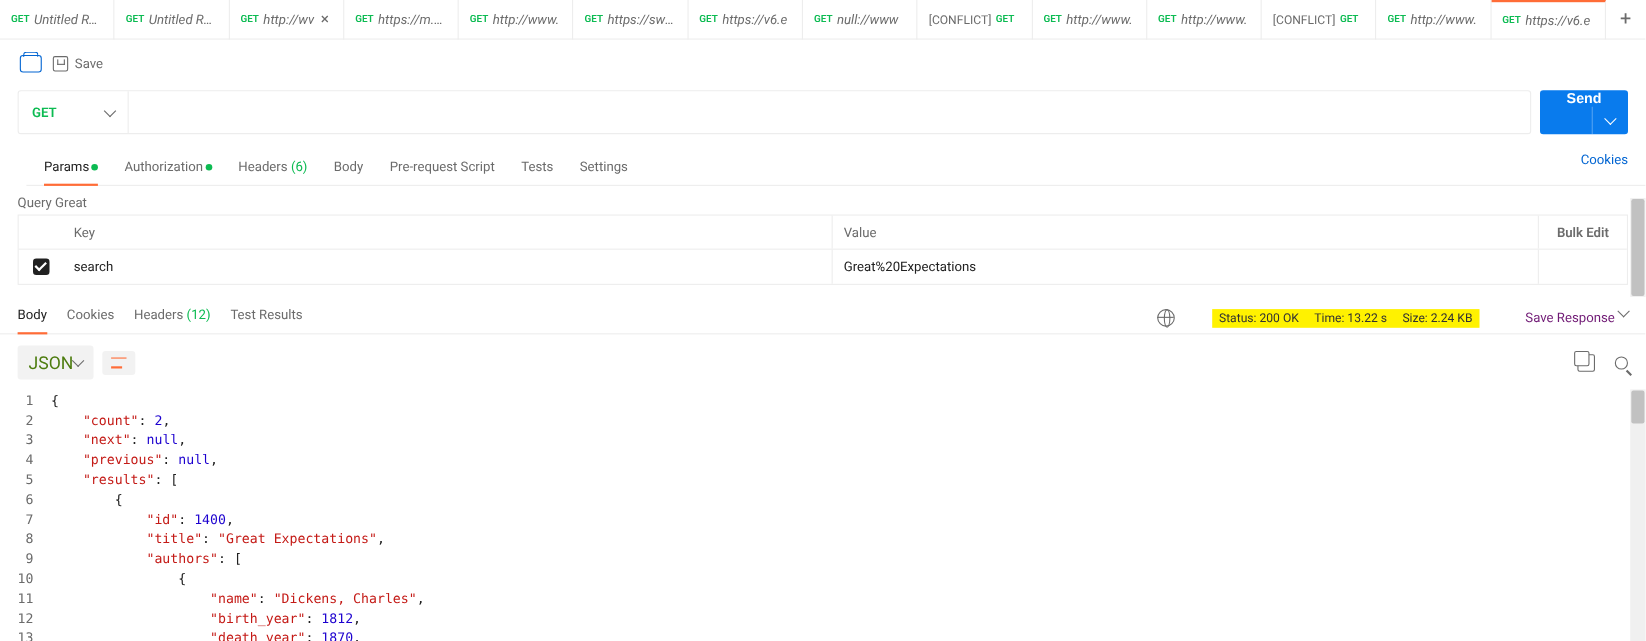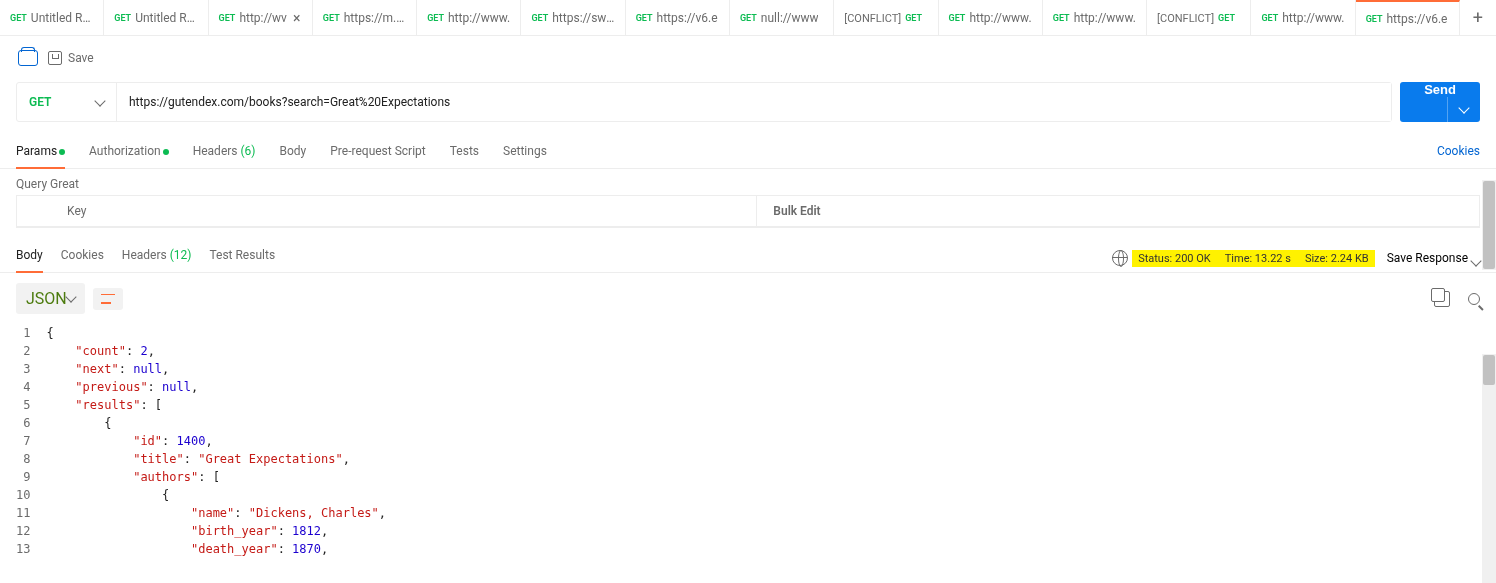--- a/index.html
+++ b/index.html
@@ -3,21 +3,21 @@
 <meta charset="utf-8">
 <style>
 * { box-sizing: border-box; margin: 0; padding: 0; }
 body { font-family: -apple-system, BlinkMacSystemFont, "Segoe UI", Roboto, sans-serif; font-size: 12px; color: #212121; background: #fff; width: 1496px; overflow: hidden; }
 
 
 .tabstrip { display: flex; align-items: stretch; height: 36px; border-bottom: 1px solid #ededed; background: #fff; }
 .tab { display: flex; align-items: center; padding: 0 10px; border-right: 1px solid #ededed; cursor: pointer; white-space: nowrap; overflow: hidden; min-width: 0; position: relative; height: 36px; }
 .tab.active { border-top: 2px solid #ff6c37; }
 .tab .method { color: #0cbb52; font-weight: 600; font-size: 9px; margin-right: 4px; }
-.tab .title { color: #6b6b6b; font-size: 12px; overflow: hidden; text-overflow: ellipsis; }
+.tab .title { color: #6b6b6b; font-size: 12px; overflow: hidden; text-overflow: ellipsis; font-style: italic; }
 .tab .close { margin-left: 6px; color: #6b6b6b; font-size: 14px; }
 .tab .conflict { color: #6b6b6b; font-size: 11px; margin-right: 4px; }
 .newtab { width: 36px; display: flex; align-items: center; justify-content: center; color: #6b6b6b; cursor: pointer; font-size: 18px; }
 
 
 .urlrow { display: flex; align-items: center; padding: 14px 18px 8px 18px; }
 .http-icon { width: 20px; height: 16px; border: 1.5px solid #0265d2; border-radius: 3px; margin-right: 10px; position: relative; }
 .http-icon::before { content: ""; position: absolute; top: -4px; left: 2px; right: 2px; height: 4px; border: 1.5px solid #0265d2; border-bottom: none; border-radius: 3px 3px 0 0; }
 .full-url { font-size: 13px; color: #212121; font-weight: 600; flex: 1; }
 .save-btn { display: flex; align-items: center; color: #6b6b6b; cursor: pointer; font-size: 12px; }
@@ -30,21 +30,21 @@
 .method-sel { display: flex; align-items: center; padding: 0 12px; border-right: 1px solid #ededed; cursor: pointer; min-width: 100px; }
 .method-sel .m { color: #0cbb52; font-weight: 600; font-size: 12px; flex: 1; }
 .chev { width: 8px; height: 8px; border-right: 1.5px solid #6b6b6b; border-bottom: 1.5px solid #6b6b6b; transform: rotate(45deg); margin-top: -3px; }
 .url-input { flex: 1; border: none; outline: none; padding: 0 12px; font-size: 12px; color: #212121; font-family: inherit; }
 .send-btn { background: #097bed; color: #fff; border: none; border-radius: 3px; display: flex; align-items: flex-end; height: 40px; cursor: pointer; flex-direction: column; }
 .send-btn .lbl { padding: 0 24px; font-size: 13px; font-weight: 600; }
 .send-btn .drop { padding: 0 12px; border-left: 1px solid rgba(255,255,255,0.3); height: 100%; display: flex; align-items: center; }
 .send-btn .chev { border-color: #fff; }
 
 
-.reqtabs { display: flex; align-items: flex-end; padding: 8px 16px 0 16px; border-bottom: 1px solid #ededed; }
+.reqtabs { display: flex; align-items: flex-start; padding: 8px 16px 0 16px; border-bottom: 1px solid #ededed; margin-left: 24px; }
 .rtab { padding: 6px 0 10px 0; margin-right: 24px; cursor: pointer; color: #6b6b6b; font-size: 12px; position: relative; }
 .rtab.active { color: #212121; }
 .rtab.active::after { content: ""; position: absolute; left: 0; right: 0; bottom: -1px; height: 2px; background: #ff6c37; }
 .dot { display: inline-block; width: 6px; height: 6px; border-radius: 50%; background: #0cbb52; margin-left: 2px; vertical-align: middle; }
 .count { color: #0cbb52; }
 .spacer { flex: 1; }
 .cookies-link { color: #0265d2; cursor: pointer; font-size: 12px; padding-bottom: 10px; }
 
 
 .qp-title { padding: 8px 16px 4px 16px; color: #6b6b6b; font-size: 12px; }
@@ -59,26 +59,26 @@
 .qp-header .qp-cell { color: #6b6b6b; font-weight: 400; }
 .qp-header .qp-bulk { color: #6b6b6b; font-weight: 600; cursor: pointer; }
 .chk { width: 15px; height: 15px; background: #212121; border-radius: 3px; position: relative; }
 .chk::after { content: ""; position: absolute; left: 4px; top: 1px; width: 4px; height: 8px; border: solid #fff; border-width: 0 2px 2px 0; transform: rotate(45deg); }
 
 
 .resp-header { display: flex; align-items: center; padding: 10px 16px 0 16px; border-bottom: 1px solid #ededed; margin-top: 6px; }
 .resp-tab { padding: 4px 0 10px 0; margin-right: 18px; color: #6b6b6b; font-size: 12px; cursor: pointer; position: relative; }
 .resp-tab.active { color: #212121; }
 .resp-tab.active::after { content: ""; position: absolute; left: 0; right: 0; bottom: -1px; height: 2px; background: #ff6c37; }
-.status-box { display: flex; align-items: center; gap: 0; }
+.status-box { display: flex; align-items: center; gap: 30px; }
 .globe-icon { width: 16px; height: 16px; border: 1.5px solid #6b6b6b; border-radius: 50%; position: relative; margin-right: 4px; }
 .globe-icon::before { content: ""; position: absolute; left: 5px; top: -1px; width: 4px; height: 15px; border: 1px solid #6b6b6b; border-radius: 50%; }
 .globe-icon::after { content: ""; position: absolute; left: -1px; top: 6px; width: 15px; height: 1px; background: #6b6b6b; }
 .status-hl { background: #fff200; padding: 2px 6px; font-size: 11px; color: #323232; display: flex; gap: 14px; }
-.save-resp { color: #000000; font-size: 12px; cursor: pointer; display: flex; align-items: flex-end; gap: 4px; margin-left: 12px; }
+.save-resp { color: #701a75; font-size: 12px; cursor: pointer; display: flex; align-items: flex-start; gap: 4px; margin-left: 12px; }
 
 
 .view-bar { display: flex; align-items: center; padding: 10px 16px; gap: 8px; }
 .view-group { display: flex; background: #f2f2f2; border-radius: 3px; }
 .view-btn { padding: 6px 14px; font-size: 12px; color: #6b6b6b; cursor: pointer; border-radius: 3px; }
 .view-btn.active { background: #fff; color: #212121; box-shadow: 0 0 0 1px #e0e0e0; }
 .fmt-sel { display: flex; align-items: center; background: #f2f2f2; border-radius: 3px; padding: 6px 10px; cursor: pointer; gap: 0; font-size: 16px; color: #4d7c0f; }
 .wrap-btn { background: #f2f2f2; border-radius: 3px; padding: 6px 8px; cursor: pointer; display: flex; align-items: center; justify-content: center; }
 .wrap-icon { width: 14px; height: 10px; position: relative; }
 .wrap-icon::before, .wrap-icon::after { content: ""; position: absolute; left: 0; right: 0; height: 1.5px; background: #ff6c37; }
@@ -178,21 +178,20 @@
     <span>Save</span>
   </div>
 </div>
 
 <div class="reqline">
   <div class="method-url">
     <div class="method-sel">
       <span class="m">GET</span>
       <span class="chev"></span>
     </div>
-    <input class="url-input" value="https://gutendex.com/books?search=Great%20Expectations" style="">
   </div>
   <button class="send-btn">
     <span class="lbl">Send</span>
     <span class="drop">
         <span class="chev"></span>
       </span>
   </button>
 </div>
 
 <div class="reqtabs">
@@ -205,21 +204,30 @@
   <div class="rtab">Settings</div>
   <div class="spacer"></div>
   <div class="cookies-link">Cookies</div>
 </div>
 
 <div class="qp-title">Query Great</div>
 <div class="qp-table">
   <div class="qp-header">
     <div class="qp-cell qp-check"></div>
     <div class="qp-cell qp-key">Key</div>
+    <div class="qp-cell qp-val">Value</div>
     <div class="qp-cell qp-bulk">Bulk Edit</div>
+  </div>
+  <div class="qp-row">
+    <div class="qp-cell qp-check">
+        <div class="chk"></div>
+      </div>
+    <div class="qp-cell qp-key">search</div>
+    <div class="qp-cell qp-val">Great%20Expectations</div>
+    <div class="qp-cell qp-bulk"></div>
   </div>
 </div>
 
 <div class="resp-header">
   <div class="resp-tab active">Body</div>
   <div class="resp-tab">Cookies</div>
   <div class="resp-tab"><span>Headers</span> <span class="count">(12)</span></div>
   <div class="resp-tab">Test Results</div>
   <div class="spacer"></div>
   <div class="status-box">

